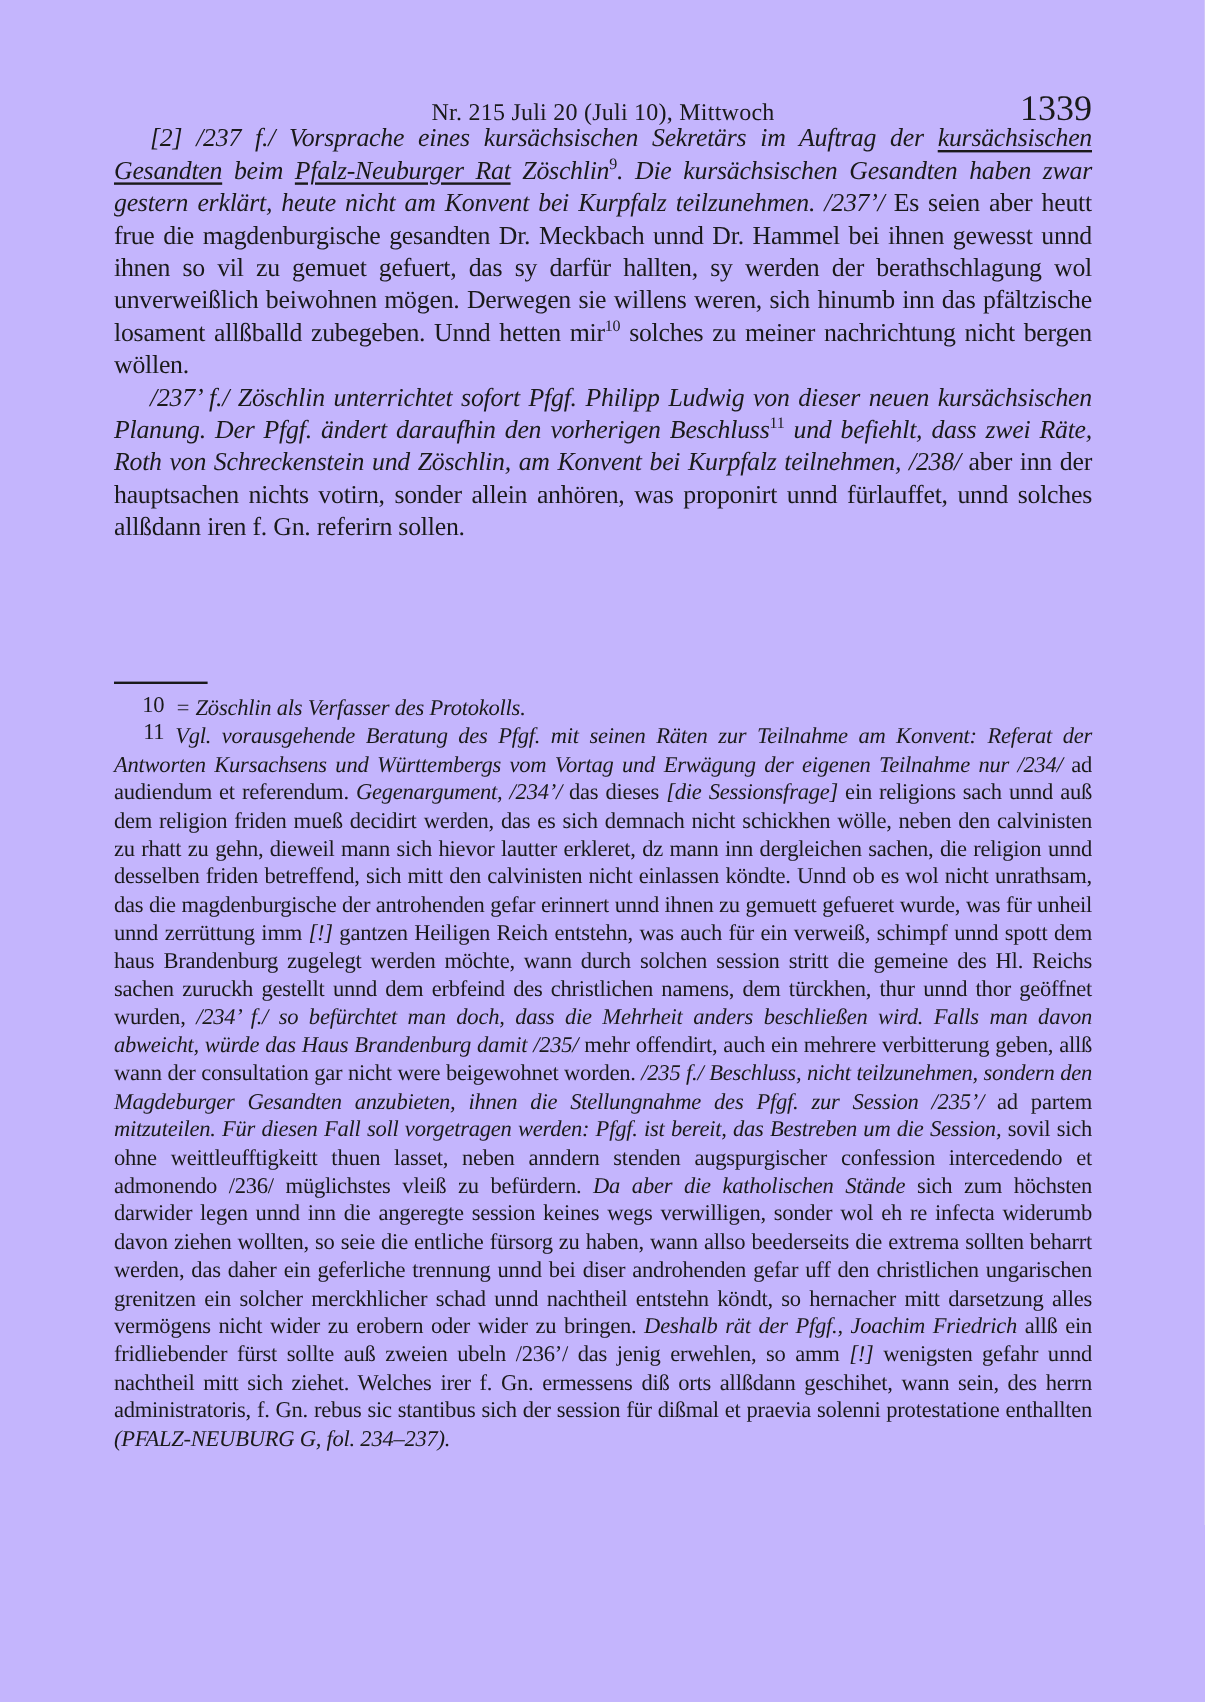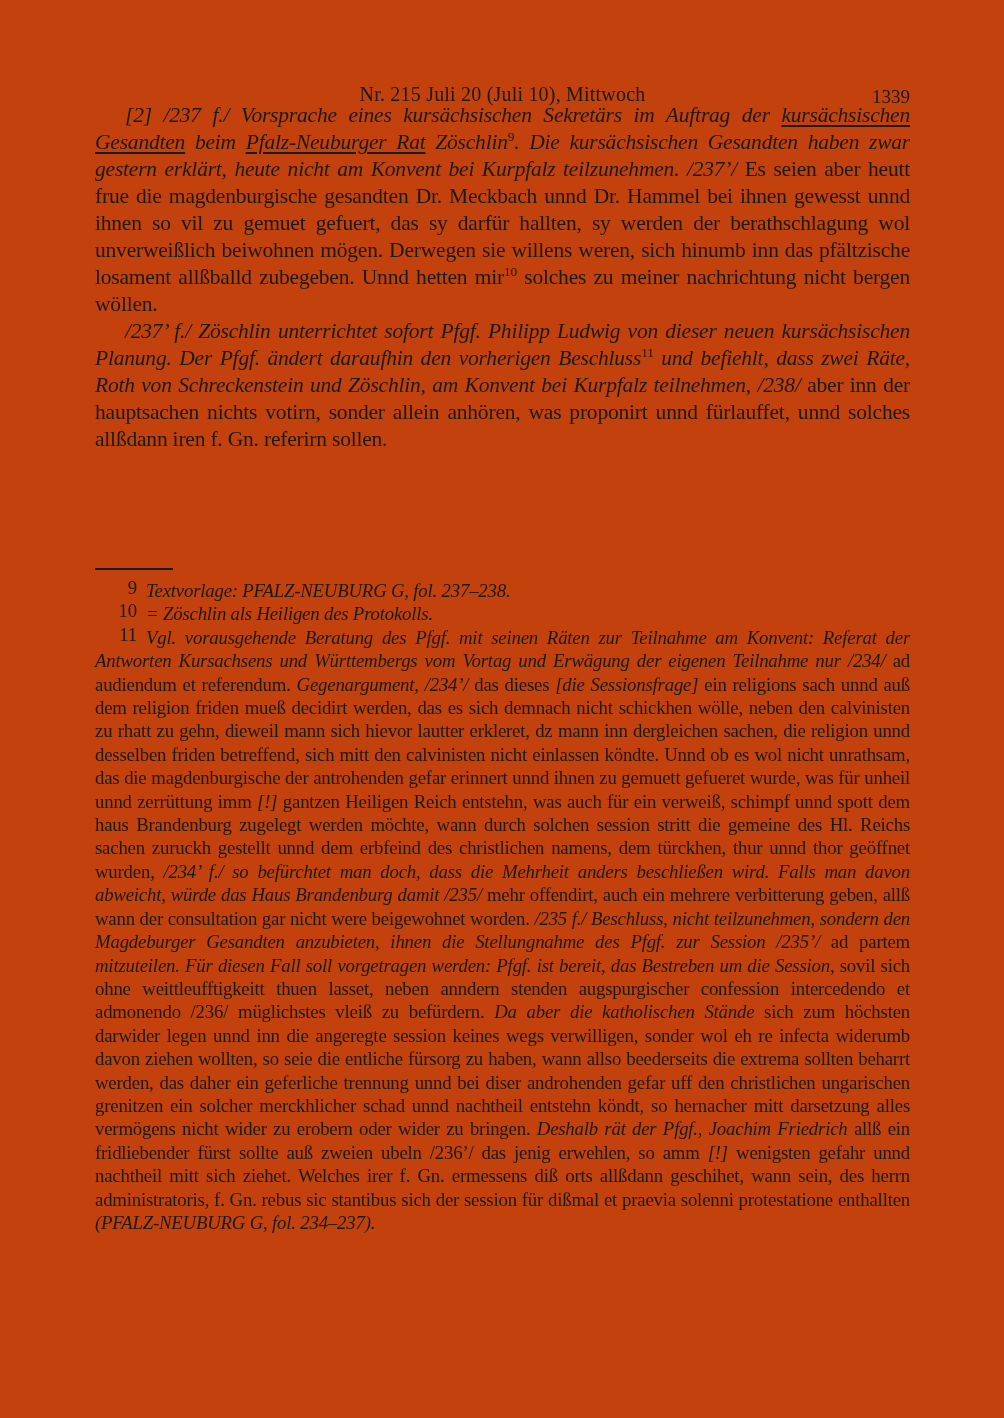--- a/index.html
+++ b/index.html
@@ -1,21 +1,21 @@
 <!DOCTYPE html>
 <html><head>
 <meta charset="utf-8">
 <style>
   * { margin: 0; padding: 0; box-sizing: border-box; }
   html, body { background: #e8e8e8; }
   .page {
     position: relative;
     width: 1004px;
     height: 1418px;
-    background: #c2410c;
+    background: #c4b5fd;
     color: #1a1a1a;
     font-family: "Liberation Serif", "DejaVu Serif", serif;
     overflow: hidden;
     margin: 0 auto;
   }
   
   .running-head {
     position: absolute;
     top: 76px;
     left: 95px;
@@ -27,21 +27,21 @@
     left: 0; right: 0;
     bottom: 0;
     text-align: center;
     font-size: 20px;
     letter-spacing: 0.2px;
   }
   .page-num {
     position: absolute;
     right: 0;
     bottom: -2px;
-    font-size: 19px;
+    font-size: 30px;
   }
   
   .main-text {
     position: absolute;
     top: 102px;
     left: 95px;
     width: 815px;
     font-size: 21.5px;
     line-height: 27px;
     letter-spacing: -0.2px;
@@ -102,26 +102,23 @@
   </div>
 
   <div class="main-text">
     <p class="para"><span class="seg-i">[2] /237 f./ Vorsprache eines kursächsischen Sekretärs im Auftrag der </span><span class="seg-iu">kursächsischen Gesandten</span><span class="seg-i"> beim </span><span class="seg-iu">Pfalz-Neuburger Rat</span><span class="seg-i"> Zöschlin</span><sup class="seg-sup">9</sup><span class="seg-i">. Die kursächsischen Gesandten haben zwar gestern erklärt, heute nicht am Konvent bei Kurpfalz teilzunehmen. /237’/ </span><span class="seg-r">Es seien aber heutt frue die magdenburgische gesandten Dr. Meckbach unnd Dr. Hammel bei ihnen gewesst unnd ihnen so vil zu gemuet gefuert, das sy darfür hallten, sy werden der berathschlagung wol unverweißlich beiwohnen mögen. Derwegen sie willens weren, sich hinumb inn das pfältzische losament allßballd zubegeben. Unnd hetten mir</span><sup class="seg-sup">10</sup><span class="seg-r"> solches zu meiner nachrichtung nicht bergen wöllen.</span></p>
     <p class="para"><span class="seg-i">/237’ f./ Zöschlin unterrichtet sofort Pfgf. Philipp Ludwig von dieser neuen kursächsischen Planung. Der Pfgf. ändert daraufhin den vorherigen Beschluss</span><sup class="seg-sup">11</sup><span class="seg-i"> und befiehlt, dass zwei Räte, Roth von Schreckenstein und Zöschlin, am Konvent bei Kurpfalz teilnehmen, /238/ </span><span class="seg-r">aber inn der hauptsachen nichts votirn, sonder allein anhören, was proponirt unnd fürlauffet, unnd solches allßdann iren f. Gn. referirn sollen.</span></p>
   </div>
 
   <div class="footnotes">
     <div class="fn-rule"></div>
 
-    <p class="footnote">
-      <span class="fn-marker">9</span><span class="fn-text"><span class="seg-i">Textvorlage: PFALZ-NEUBURG G, fol. 237–238.</span></span>
-    </p>
 
     <p class="footnote">
-      <span class="fn-marker">10</span><span class="fn-text"><span class="seg-i">= Zöschlin als Heiligen des Protokolls.</span></span>
+      <span class="fn-marker">10</span><span class="fn-text"><span class="seg-i">= Zöschlin als Verfasser des Protokolls.</span></span>
     </p>
 
     <p class="footnote">
       <span class="fn-marker">11</span><span class="fn-text"><span class="seg-i">Vgl. vorausgehende Beratung des Pfgf. mit seinen Räten zur Teilnahme am Konvent: Referat der Antworten Kursachsens und Württembergs vom Vortag und Erwägung der eigenen Teilnahme nur /234/ </span><span class="seg-r">ad audiendum et referendum. </span><span class="seg-i">Gegenargument, /234’/ </span><span class="seg-r">das dieses </span><span class="seg-i">[die Sessionsfrage]</span><span class="seg-r"> ein religions sach unnd auß dem religion friden mueß decidirt werden, das es sich demnach nicht schickhen wölle, neben den calvinisten zu rhatt zu gehn, dieweil mann sich hievor lautter erkleret, dz mann inn dergleichen sachen, die religion unnd desselben friden betreffend, sich mitt den calvinisten nicht einlassen köndte. Unnd ob es wol nicht unrathsam, das die magdenburgische der antrohenden gefar erinnert unnd ihnen zu gemuett gefueret wurde, was für unheil unnd zerrüttung imm </span><span class="seg-i">[!]</span><span class="seg-r"> gantzen Heiligen Reich entstehn, was auch für ein verweiß, schimpf unnd spott dem haus Brandenburg zugelegt werden möchte, wann durch solchen session stritt die gemeine des Hl. Reichs sachen zuruckh gestellt unnd dem erbfeind des christlichen namens, dem türckhen, thur unnd thor geöffnet wurden, </span><span class="seg-i">/234’ f./ so befürchtet man doch, dass die Mehrheit anders beschließen wird. Falls man davon abweicht, würde das Haus Brandenburg damit /235/ </span><span class="seg-r">mehr offendirt, auch ein mehrere verbitterung geben, allß wann der consultation gar nicht were beigewohnet worden. </span><span class="seg-i">/235 f./ Beschluss, nicht teilzunehmen, sondern den Magdeburger Gesandten anzubieten, ihnen die Stellungnahme des Pfgf. zur Session /235’/ </span><span class="seg-r">ad partem </span><span class="seg-i">mitzuteilen. Für diesen Fall soll vorgetragen werden: Pfgf. ist bereit, das Bestreben um die Session, </span><span class="seg-r">sovil sich ohne weittleufftigkeitt thuen lasset, neben anndern stenden augspurgischer confession intercedendo et admonendo /236/ müglichstes vleiß zu befürdern. </span><span class="seg-i">Da aber die katholischen Stände </span><span class="seg-r">sich zum höchsten darwider legen unnd inn die angeregte session keines wegs verwilligen, sonder wol eh re infecta widerumb davon ziehen wollten, so seie die entliche fürsorg zu haben, wann allso beederseits die extrema sollten beharrt werden, das daher ein geferliche trennung unnd bei diser androhenden gefar uff den christlichen ungarischen grenitzen ein solcher merckhlicher schad unnd nachtheil entstehn köndt, so hernacher mitt darsetzung alles vermögens nicht wider zu erobern oder wider zu bringen. </span><span class="seg-i">Deshalb rät der Pfgf., Joachim Friedrich </span><span class="seg-r">allß ein fridliebender fürst sollte auß zweien ubeln /236’/ das jenig erwehlen, so amm </span><span class="seg-i">[!]</span><span class="seg-r"> wenigsten gefahr unnd nachtheil mitt sich ziehet. Welches irer f. Gn. ermessens diß orts allßdann geschihet, wann sein, des herrn administratoris, f. Gn. rebus sic stantibus sich der session für dißmal et praevia solenni protestatione enthallten </span><span class="seg-i">(PFALZ-NEUBURG G, fol. 234–237).</span></span>
     </p>
   </div>
 
 </div>
 
 </body></html>

